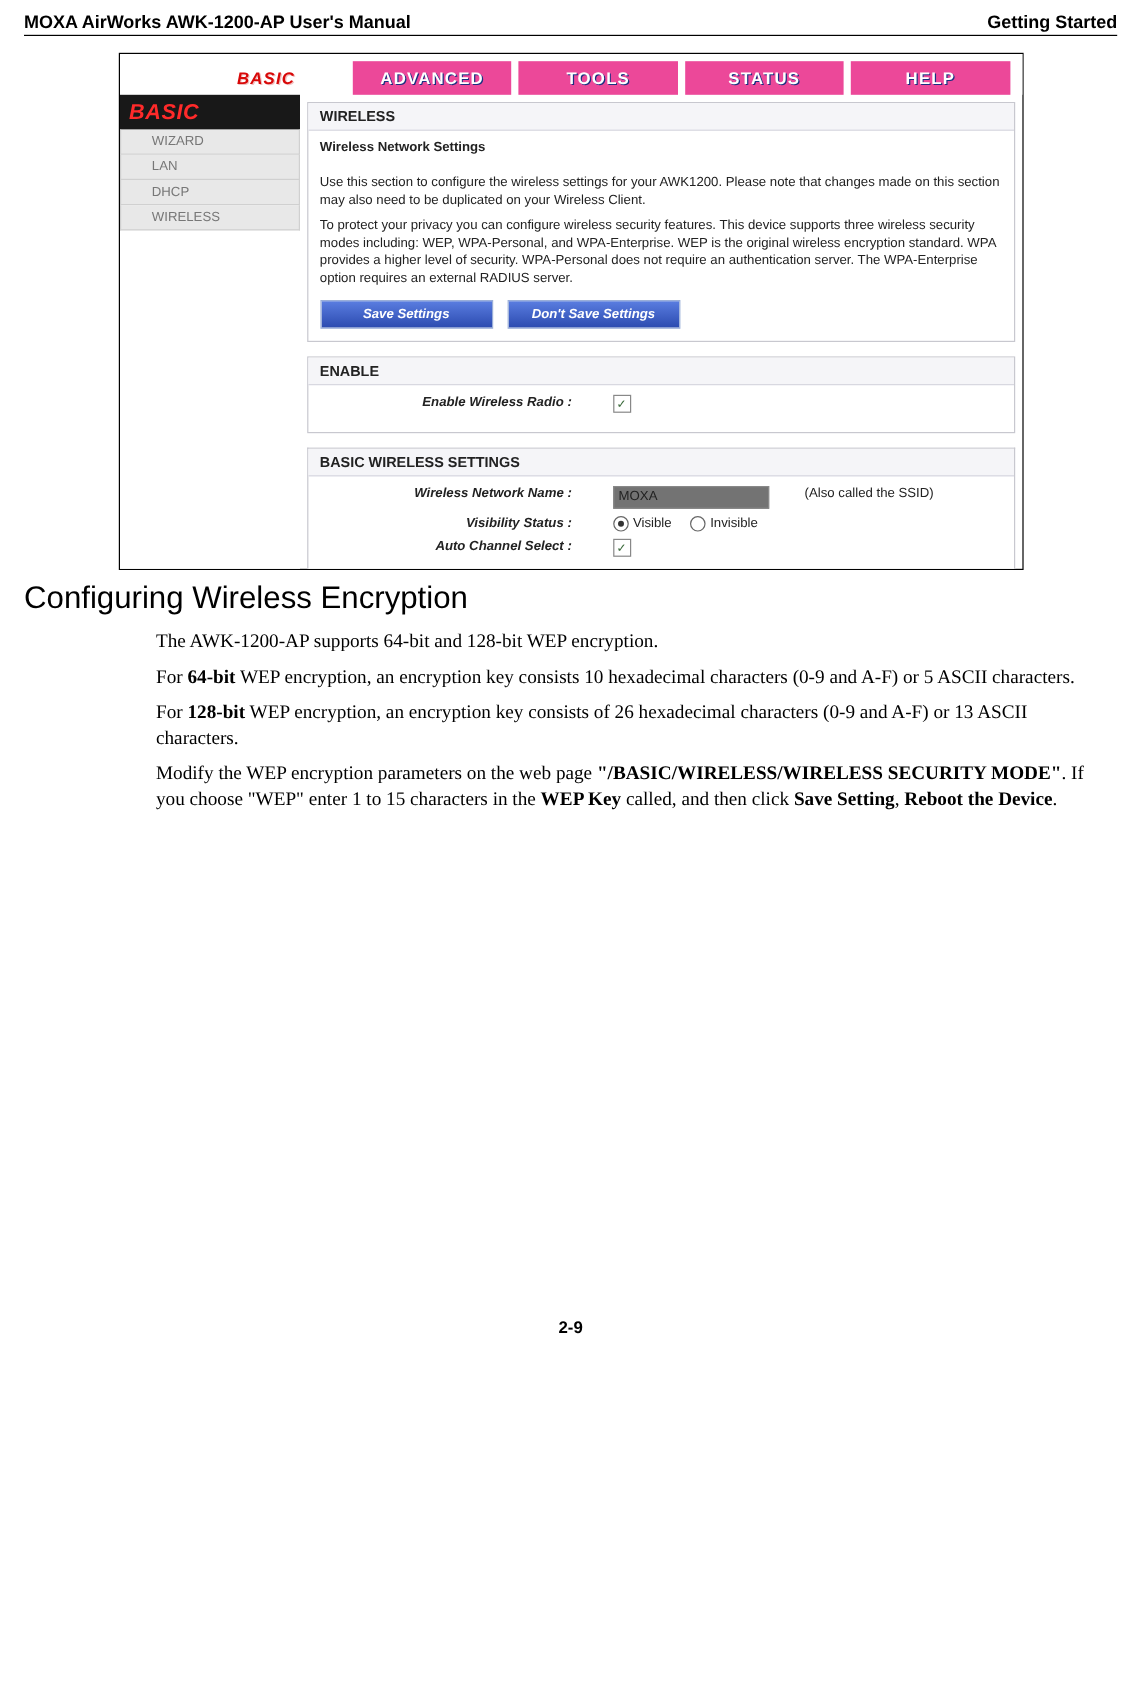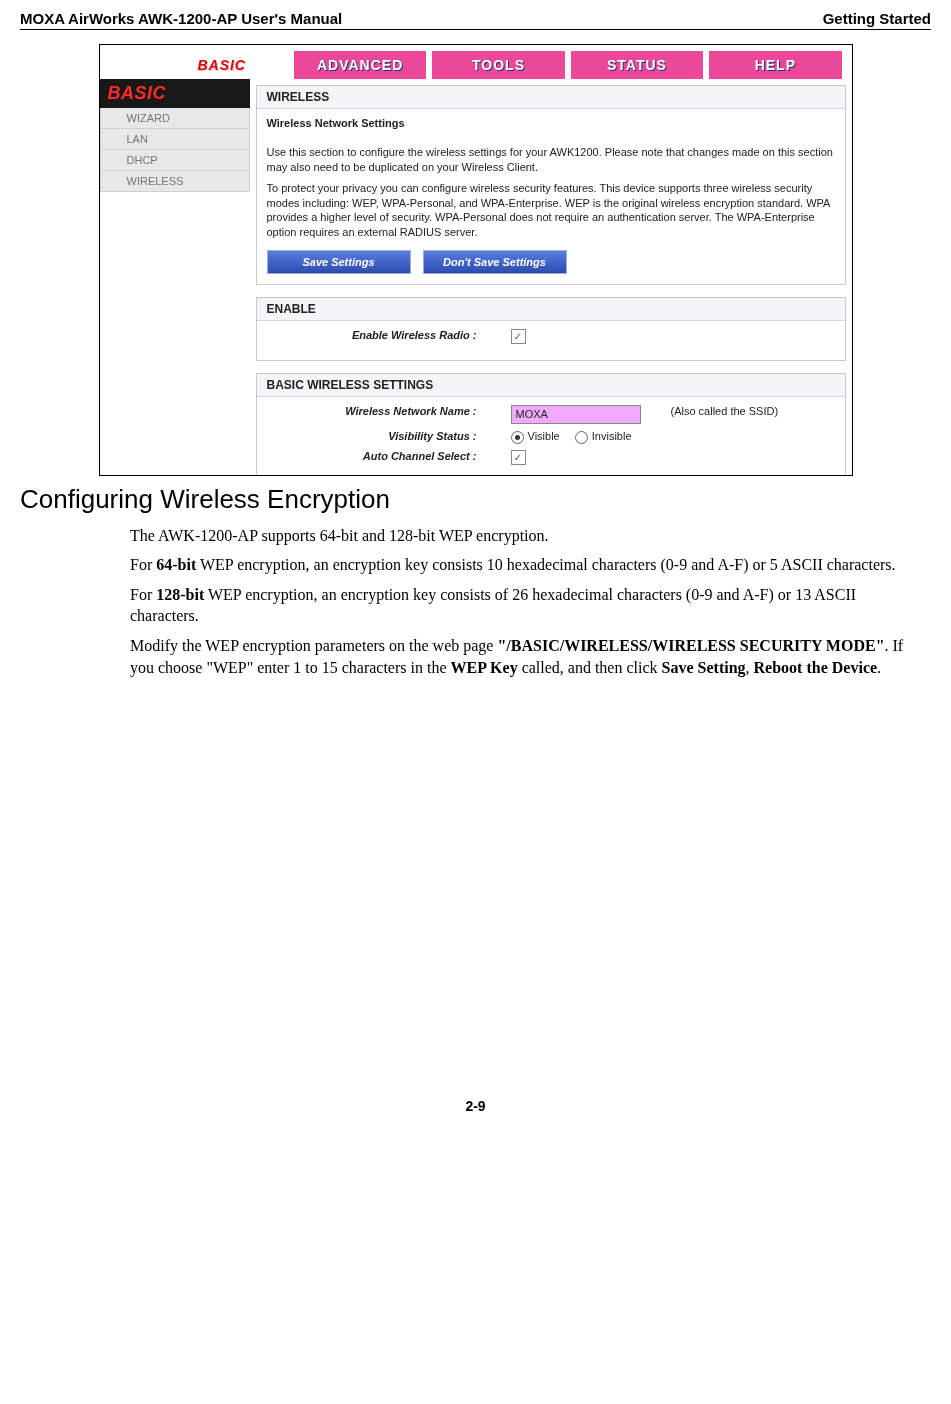--- a/index.html
+++ b/index.html
@@ -156,21 +156,21 @@
     color: #3a6a3a;
     background: #fff;
   }
   .txt {
     border: 1px solid #888;
     padding: 1px 4px;
     font-size: 11px;
     width: 120px;
     height: 15px;
     line-height: 15px;
-    background: #f0abfc;
+    background: #737373;
     display: inline-block;
   }
   .radio-group label { margin-right: 12px; font-size: 11px; }
   .radio {
     width: 11px; height: 11px; border: 1px solid #666; border-radius: 50%;
     display: inline-flex; align-items: center; justify-content: center;
     margin-right: 4px; vertical-align: middle;
   }
   .radio.checked::after {
     content: ""; width: 5px; height: 5px; background: #333; border-radius: 50%;

